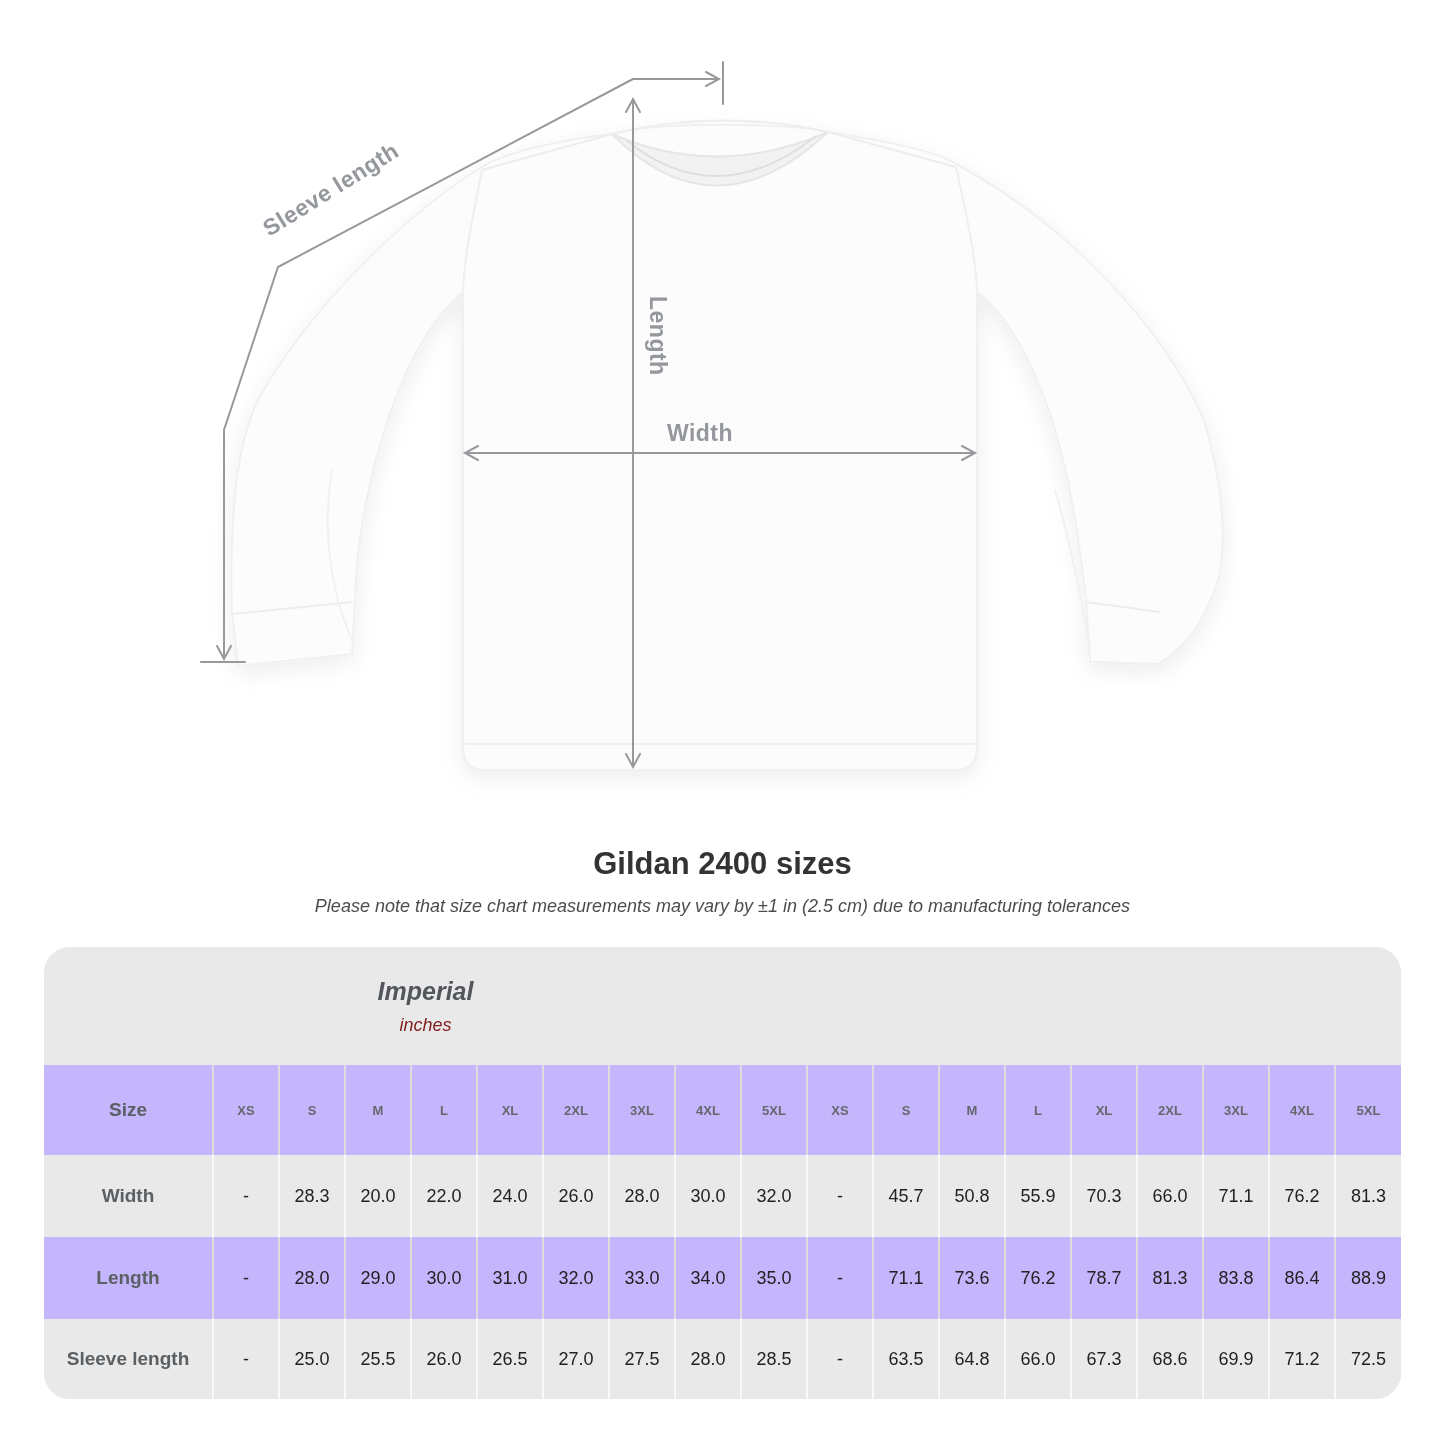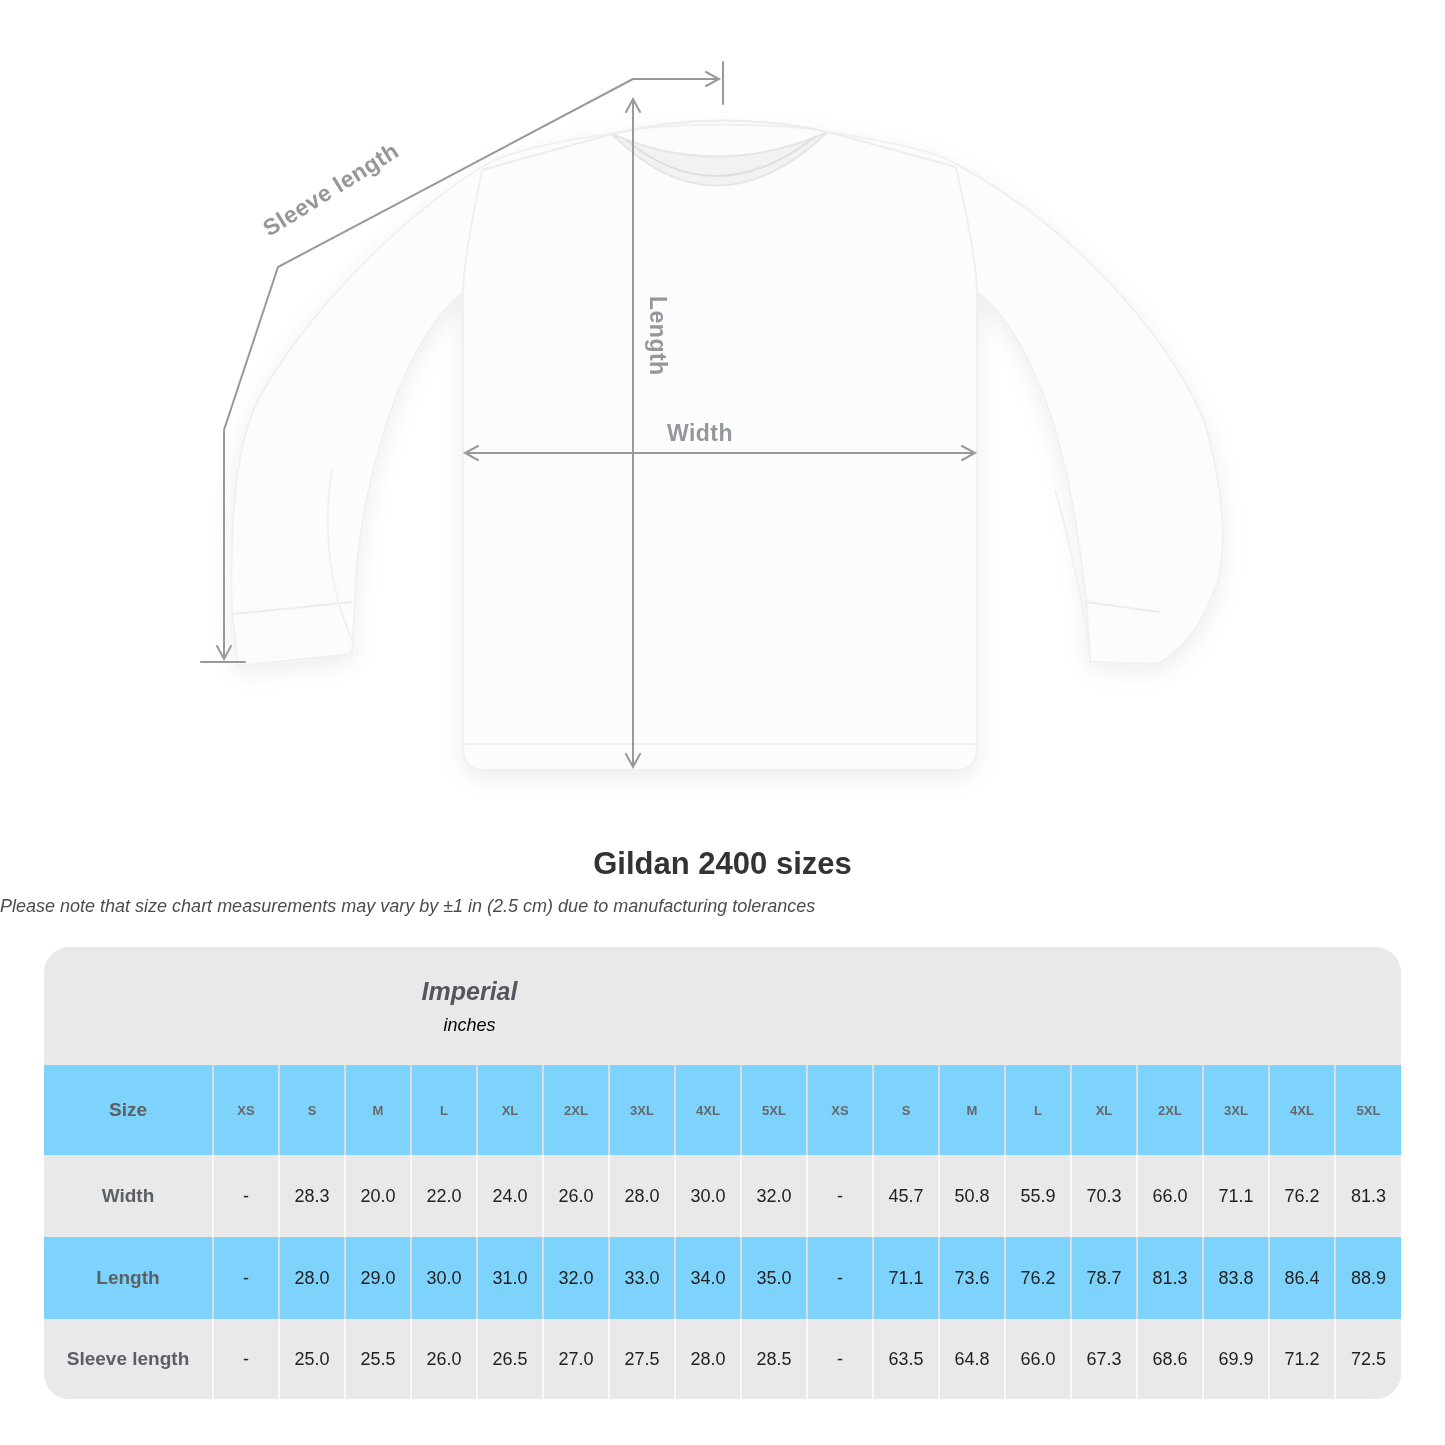--- a/index.html
+++ b/index.html
@@ -8,37 +8,37 @@
     font-family:"Liberation Sans", sans-serif; overflow:hidden;
   }
   .diagram-wrap { position:absolute; left:0; top:0; width:1445px; height:840px; }
   .meas-label { font-weight:bold; fill:#94979b; font-size:23px; letter-spacing:0.5px; }
 
   .title {
     position:absolute; top:846px; left:0; width:1445px; text-align:center;
     font-size:31px; font-weight:bold; color:#333333;
   }
   .subtitle {
-    position:absolute; top:896px; left:0; width:1445px; 
+    position:absolute; top:896px; left:0; width:1445px; text-align:center;
     font-size:18px; font-style:italic; color:#4c4c4c;
   }
 
   .size-table {
     position:absolute; left:44px; top:947px; width:1357px;
     border-radius:26px; overflow:hidden; background:#e9e9e9;
   }
   .unit-band { display:flex; height:118px; background:#e9e9e9; }
   .unit-group { display:flex; flex-direction:column; justify-content:center; align-items:center; gap:9px; }
-  .unit-group.imperial { width:763px;padding-left:44px; }
+  .unit-group.imperial { width:763px; }
   .unit-group.metric { width:594px; }
   .unit-name { font-size:25px; font-weight:bold; font-style:italic; color:#53575c; }
-  .unit-sub  { font-size:18px; font-style:italic; color:#000000; }
+  .unit-sub  { font-size:18px; font-style:italic; color:#7f1d1d; }
 
   table.grid { width:100%; border-collapse:collapse; table-layout:fixed; }
-  tr.row-white { background:#7dd3fc; }
+  tr.row-white { background:#c4b5fd; }
   tr.row-gray  { background:#e9e9e9; }
   tr.size-row  { height:90px; }
   tr.data-row  { height:82px; }
   tr.data-row.last { height:80px; }
   th, td { text-align:center; vertical-align:middle; padding:0; }
   tr.row-white th:not(:first-child),
   tr.row-white td:not(:first-child) { border-left:2px solid #dcdcdc; }
   tr.row-gray  td:not(:first-child) { border-left:2px solid #f9f9f9; }
   th.size-head { font-size:19px; color:#5b6064; }
   th.col-head  { font-size:13px; color:#64686d;margin-left:45px; }

